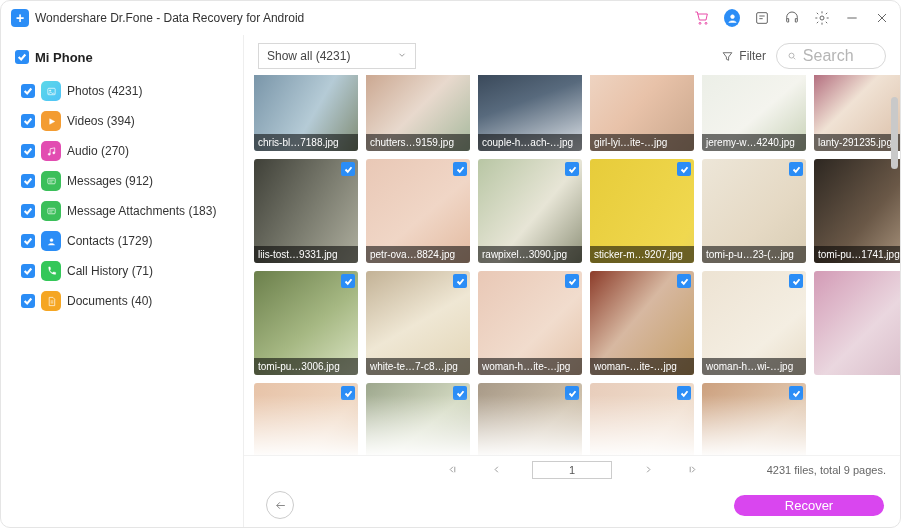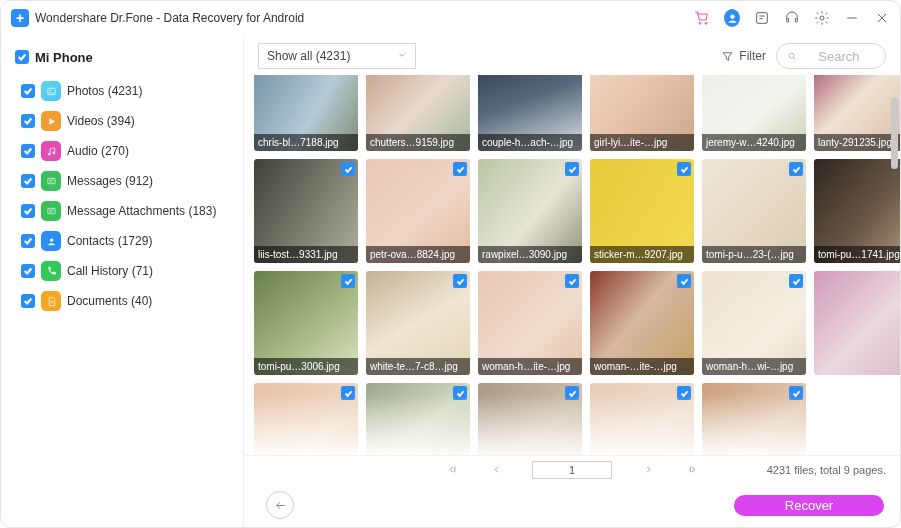--- a/index.html
+++ b/index.html
@@ -45,21 +45,21 @@
   
   .main { flex: 1; display: flex; flex-direction: column; min-width: 0; position: relative; }
   .toolbar { display: flex; align-items: center; height: 40px; padding: 6px 14px 4px 14px; gap: 10px; }
   .dropdown { width: 158px; height: 26px; border: 1px solid #d8d8d8; border-radius: 0; display: flex; align-items: center; padding: 0 8px; font-size: 12px; color: #444; justify-content: space-between; cursor: pointer; }
   .dropdown .chev { color: #888; }
   .spacer { flex: 1; }
   .filter-btn { display: flex; align-items: center; gap: 5px; font-size: 12px; color: #555; cursor: pointer; }
   .filter-btn svg { width: 13px; height: 13px; stroke: #555; fill: none; stroke-width: 1.5; }
   .search-box { width: 110px; height: 26px; border: 1px solid #d8d8d8; border-radius: 13px; display: flex; align-items: center; padding: 0 10px; gap: 6px; }
   .search-box svg { width: 12px; height: 12px; stroke: #aaa; fill: none; stroke-width: 2; }
-  .search-input { border: none; outline: none; width: 100%; font-size: 13px; color: #666; background: transparent; text-align: center; }
+  .search-input { border: none; outline: none; width: 100%; font-size: 16px; color: #666; background: transparent; }
   .search-input::placeholder { color: #b5b5b5; }
 
   
   .grid-wrap { flex: 1; overflow: hidden; padding: 0 2px 0 10px; position: relative; }
   .grid { display: grid; grid-template-columns: repeat(6, 104px); gap: 8px; align-content: start; margin-top: -28px; }
   .thumb { position: relative; width: 104px; height: 104px; border-radius: 3px; overflow: hidden; cursor: pointer; }
   .thumb-img { width: 100%; height: 100%; background-size: cover; background-position: center; }
   .thumb-chk { position: absolute; top: 3px; right: 3px; width: 14px; height: 14px; background: #2b8df6; border-radius: 2px; display: flex; align-items: center; justify-content: center; }
   .thumb-chk svg { width: 9px; height: 9px; stroke: #fff; stroke-width: 2.5; fill: none; }
   .thumb-caption { position: absolute; left: 0; right: 0; bottom: 0; height: 17px; background: rgba(0,0,0,0.55); color: #fff; font-size: 10px; line-height: 17px; padding: 0 4px; white-space: nowrap; overflow: hidden; text-overflow: ellipsis; }

